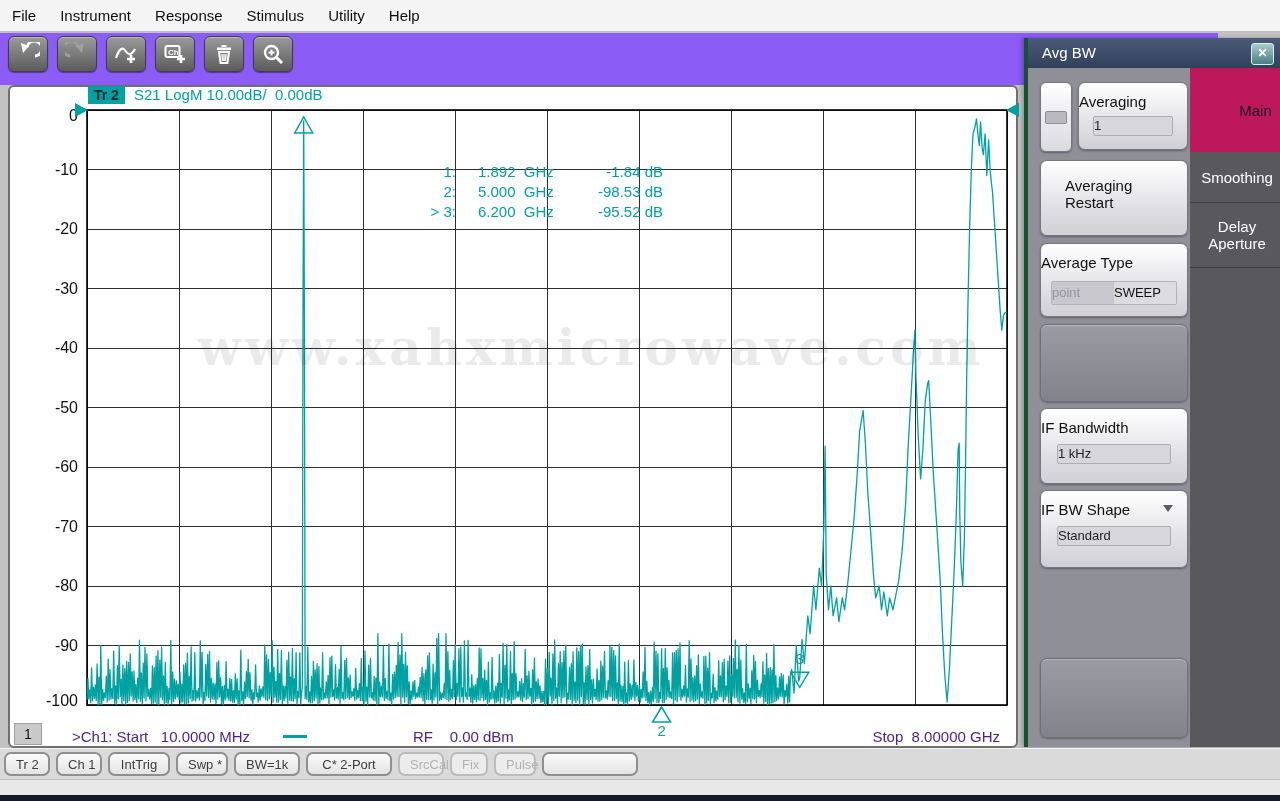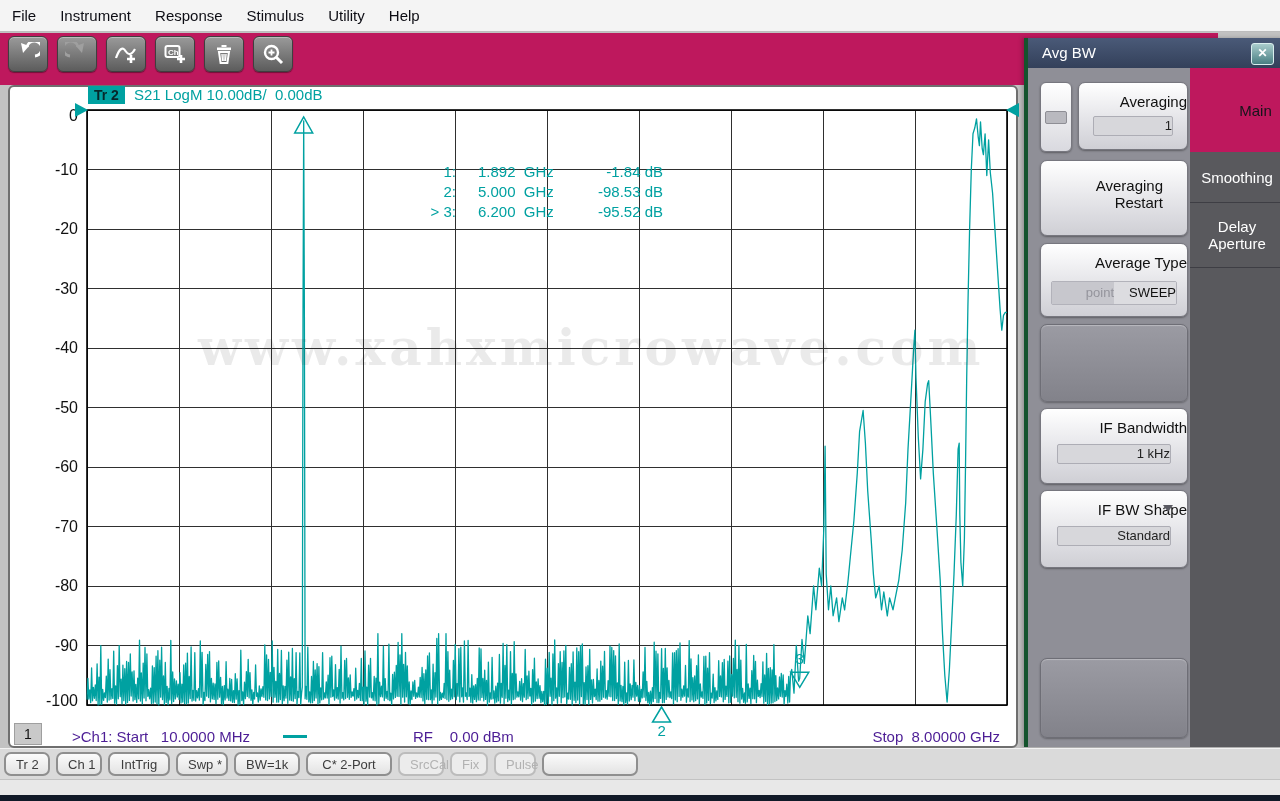--- a/index.html
+++ b/index.html
@@ -3,21 +3,21 @@
 <meta charset="utf-8">
 <style>
   html,body{margin:0;padding:0;}
   #screen{position:relative;width:1280px;height:801px;background:#c2c2c2;overflow:hidden;
           font-family:"Liberation Sans",sans-serif;-webkit-font-smoothing:antialiased;}
   
   #menubar{position:absolute;left:0;top:0;width:1280px;height:32px;background:#f4f4f4;
            border-bottom:1px solid #bdbdbd;display:flex;align-items:center;gap:24px;padding-left:12px;box-sizing:border-box;}
   .menu-item{font-size:15px;color:#0d0d14;cursor:default;}
   
-  #toolbar{position:absolute;left:0;top:33px;width:1218px;height:52px;background:#be185d;}
+  #toolbar{position:absolute;left:0;top:33px;width:1218px;height:52px;background:#8b5cf6;}
   .tbtn{position:absolute;top:3px;width:38px;height:34px;border-radius:6px;border:1px solid #3f3f3f;
         background:linear-gradient(#9a9a9a,#5c5c5c);box-shadow:inset 0 1px 0 rgba(255,255,255,.35),0 1px 1px rgba(0,0,0,.4);
         display:flex;align-items:center;justify-content:center;}
   
   #card{position:absolute;left:8px;top:85px;width:1010px;height:663px;background:#fff;
         border:2px solid #6f6f6f;border-radius:6px;box-sizing:border-box;}
   #trace-badge{position:absolute;left:88px;top:86px;height:18px;padding:0 6px;background:var(--accent);
         color:#06282a;font-size:14px;font-weight:bold;line-height:18px;}
   #trace-header{position:absolute;left:134px;top:86px;font-size:15px;color:var(--accent);white-space:pre;}
   .ylab{position:absolute;left:36px;width:42px;text-align:right;font-size:16px;color:#111;}
@@ -41,21 +41,21 @@
          line-height:30px;padding-left:14px;}
   #panel-close{position:absolute;right:10px;top:5px;width:21px;height:20px;border-radius:3px;
          background:linear-gradient(#a9cccc,#487e82);border:1px solid #d9eded;color:#fff;
          font-size:12px;font-weight:bold;text-align:center;line-height:19px;cursor:default;}
   #tabcol{position:absolute;left:162px;top:30px;width:94px;height:679px;background:#59595d;}
   .tab{position:absolute;left:162px;width:94px;display:flex;align-items:center;justify-content:center;
        text-align:center;font-size:15px;background:#59595d;color:#fff;border-bottom:1px solid #3e3e44;box-sizing:border-box;}
   .tab.active{background:#be185d;color:#15151a;border-bottom:none;padding-left:37px;}
   .pbtn{position:absolute;left:12px;width:148px;box-sizing:border-box;border:1px solid #77777f;border-radius:7px;
         background:linear-gradient(#ffffff,#e4e4e8 55%,#cfcfd5);box-shadow:0 1px 2px rgba(0,0,0,.35);
-        color:#111;font-size:15px;text-align:right;}
+        color:#111;font-size:15px;text-align:left;}
   .pbtn .blabel{display:block;margin-top:10px;}
   .pbtn.blank{background:linear-gradient(#9b9ba3,#82828a);border-color:#6e6e76;
         box-shadow:inset 0 1px 1px rgba(255,255,255,.3),0 1px 2px rgba(0,0,0,.3);}
   .pval{margin:8px 16px 0;background:#d7d7db;border:1px solid #adadb5;border-radius:2px;
         height:18px;line-height:18px;font-size:13px;color:#222;}
   .seg{display:flex;margin:10px 10px 0;height:22px;border:1px solid #b2b2ba;border-radius:2px;overflow:hidden;
         font-size:13px;line-height:22px;}
   .seg span{flex:1;}
   .seg .sel{background:#dcdce0;color:#111;}
   .seg .uns{background:#c7c7cd;color:#94949c;}

